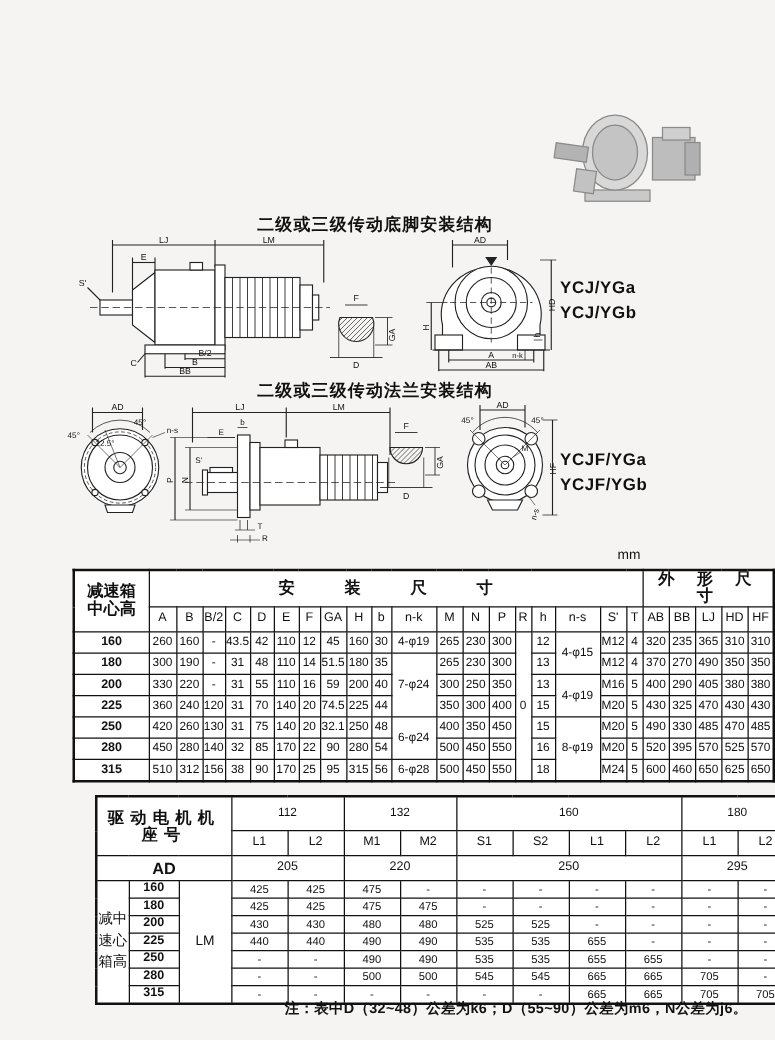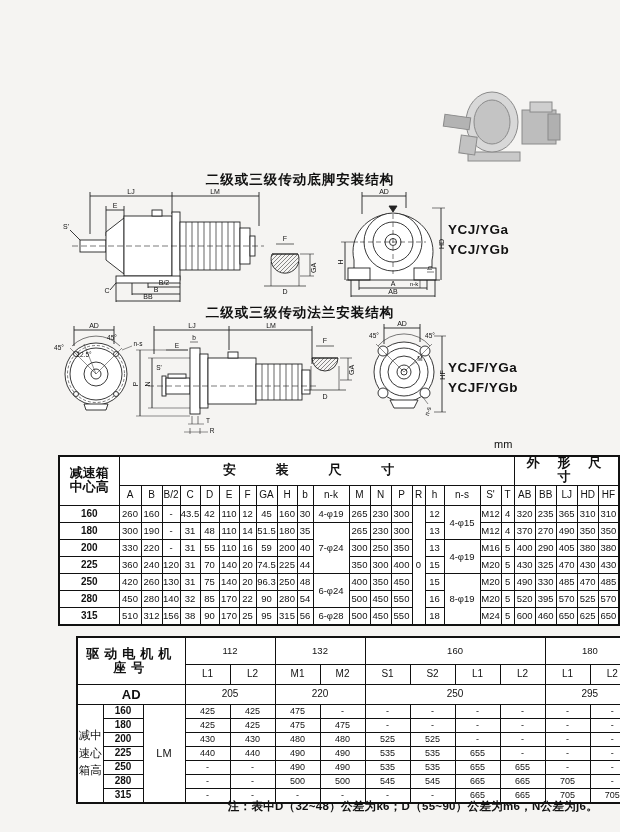--- a/index.html
+++ b/index.html
@@ -503,21 +503,21 @@
         </tr>
         <tr class="d">
           <td class="rowhd">250</td>
           <td>420</td>
           <td>260</td>
           <td>130</td>
           <td>31</td>
           <td>75</td>
           <td>140</td>
           <td>20</td>
-          <td>96.3</td>
+          <td>32.1</td>
           <td>250</td>
           <td>48</td>
           <td rowspan="2">6-φ24</td>
           <td>400</td>
           <td>350</td>
           <td>450</td>
           <td>15</td>
           <td rowspan="3">8-φ19</td>
           <td>M20</td>
           <td>5</td>

